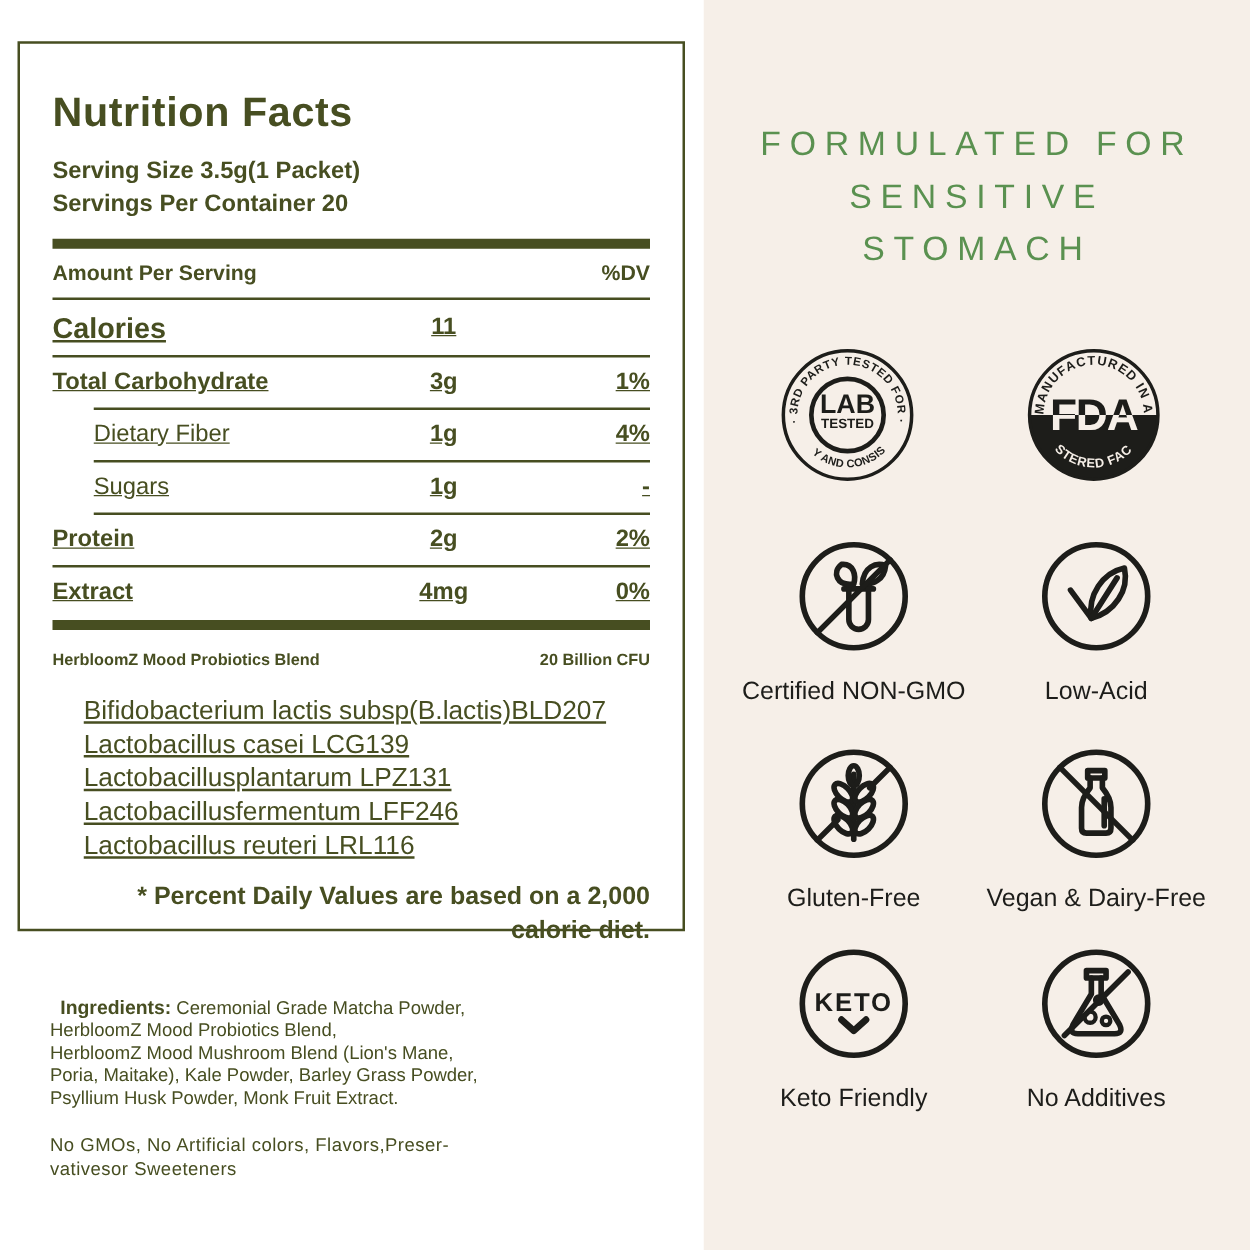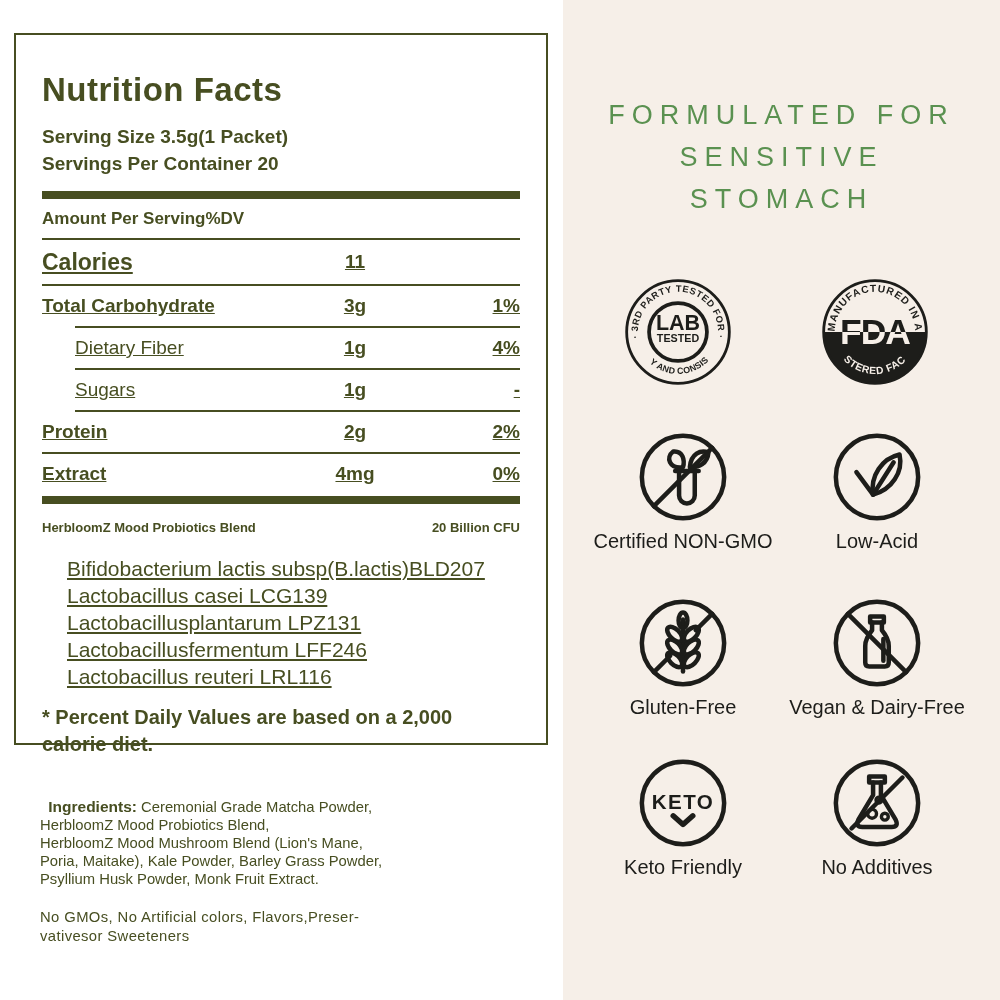--- a/index.html
+++ b/index.html
@@ -21,45 +21,45 @@
   .right-bg{position:absolute;left:563px;top:0;width:437px;height:1000px;background:var(--cream);}
   .rp-heading{position:absolute;left:563px;top:94px;width:437px;text-align:center;color:var(--green);
     font-size:27px;line-height:42px;letter-spacing:7px;font-weight:400;}
   
   .label-box{position:absolute;left:14px;top:33px;width:534px;height:712px;border:2px solid var(--olive);background:#fff;}
   .nf-inner{padding:0 26px;margin-top:36px;}
   .nf-title{margin-top:16px;font-size:33px;line-height:38px;font-weight:700;letter-spacing:.5px;}
   .nf-serving{font-size:19px;line-height:27px;font-weight:700;}
   .nf-serving.first{margin-top:14px;}
   .bar-thick{height:8px;background:var(--olive);margin-top:14px;}
-  .hdr-row{display:flex;align-items:center;
+  .hdr-row{display:flex;justify-content:space-between;align-items:center;
     padding:10px 0 9px;border-bottom:2px solid var(--olive);font-size:17px;font-weight:700;}
   .nf-row{display:flex;align-items:center;height:40px;font-size:19px;text-decoration:underline;}
   .nf-row .r-name{flex:1;font-weight:700;}
   .nf-row.indent .r-name{padding-left:33px;font-weight:400;}
   .nf-row .r-amt{width:150px;text-align:center;font-weight:700;}
   .nf-row .r-dv{width:90px;text-align:right;font-weight:700;}
   .nf-row.cal{height:44px;}
   .nf-row.cal .r-name{font-size:23px;}
   .sep{height:2px;background:var(--olive);}
   .sep.ind{margin-left:33px;}
   .blend-row{display:flex;justify-content:space-between;align-items:flex-end;margin-top:16px;font-size:13px;font-weight:700;}
   .strains{margin-top:20px;padding-left:25px;font-size:21px;line-height:27px;text-decoration:underline;}
-  .footnote{margin-top:14px;font-size:20px;line-height:27px;font-weight:700;white-space:pre;}
+  .footnote{margin-top:14px;font-size:20px;line-height:27px;font-weight:700;white-space:pre;text-align:right;}
   
   .ingredients-block{position:absolute;left:40px;top:780px;width:480px;font-size:14.8px;line-height:18px;white-space:pre;}
   .ing-label{font-weight:700;font-size:15.5px;}
   .na-title{margin-top:6px;font-size:17px;font-weight:700;letter-spacing:.5px;white-space:normal;}
   .na-text{margin-top:2px;font-size:14.8px;line-height:19px;letter-spacing:.4px;white-space:pre;}
   
   .badge{position:absolute;width:112px;height:112px;}
   .badge.lab{left:622px;top:276px;}
   .badge.fda{left:819px;top:276px;}
   
-  .feature{position:absolute;width:220px;display:flex;flex-direction:column;align-items:center;gap:4px;}
+  .feature{position:absolute;width:220px;display:flex;flex-direction:column;align-items:center;gap:16px;}
   .f-r1{top:428px;} .f-r2{top:594px;} .f-r3{top:754px;}
   .f-c1{left:573px;} .f-c2{left:767px;}
   .feature .f-label{font-size:20px;color:var(--ink);text-align:center;}
   .feature svg{display:block;}
 </style>
 </head>
 <body>
 
 <div class="right-bg"></div>
 

